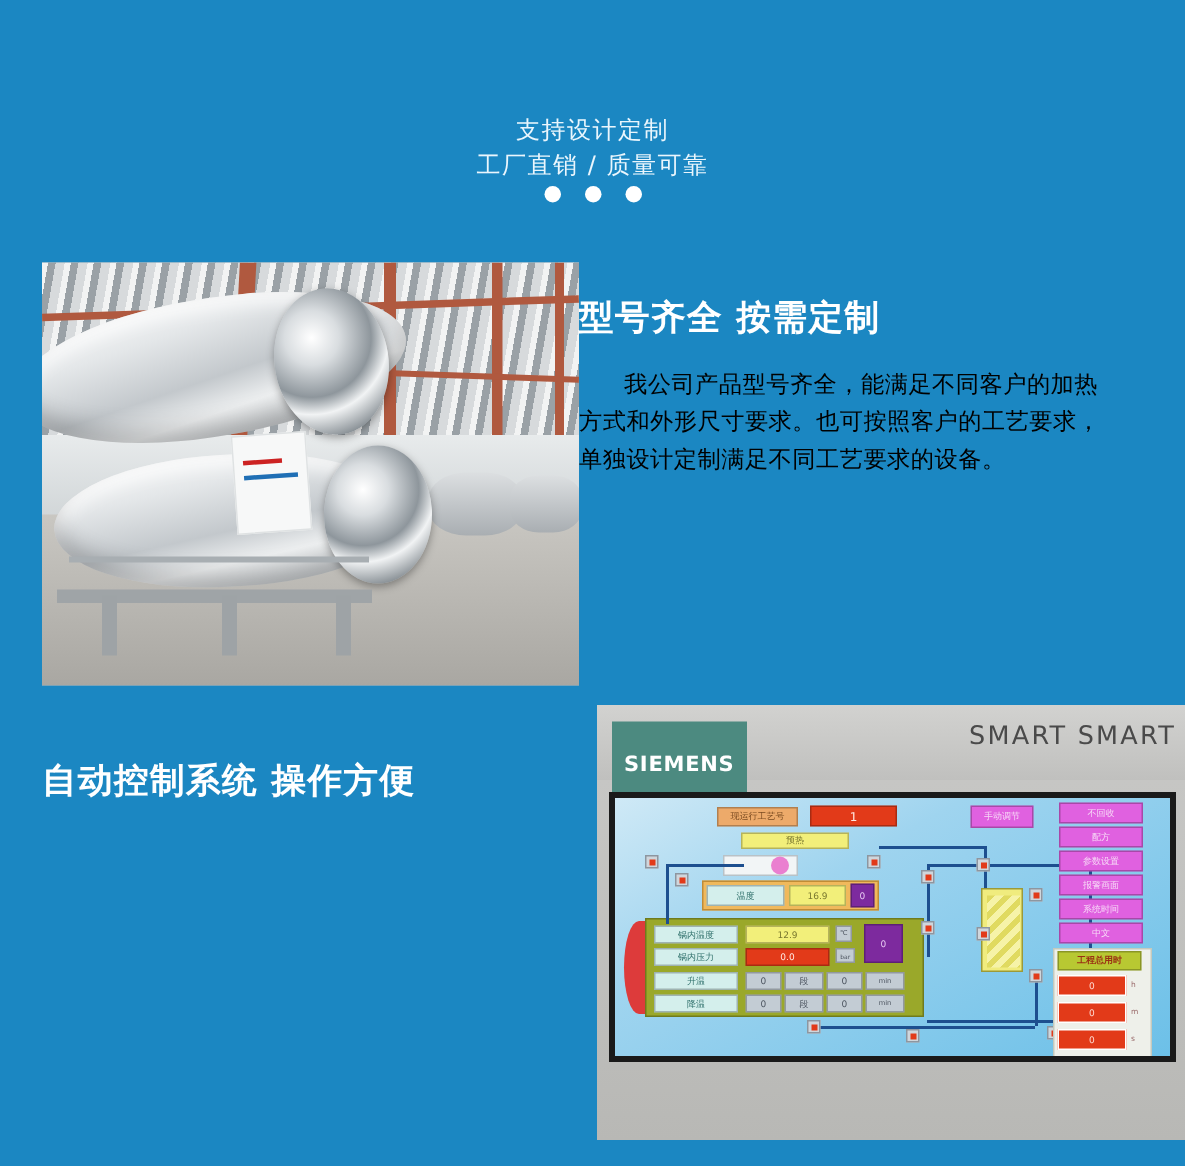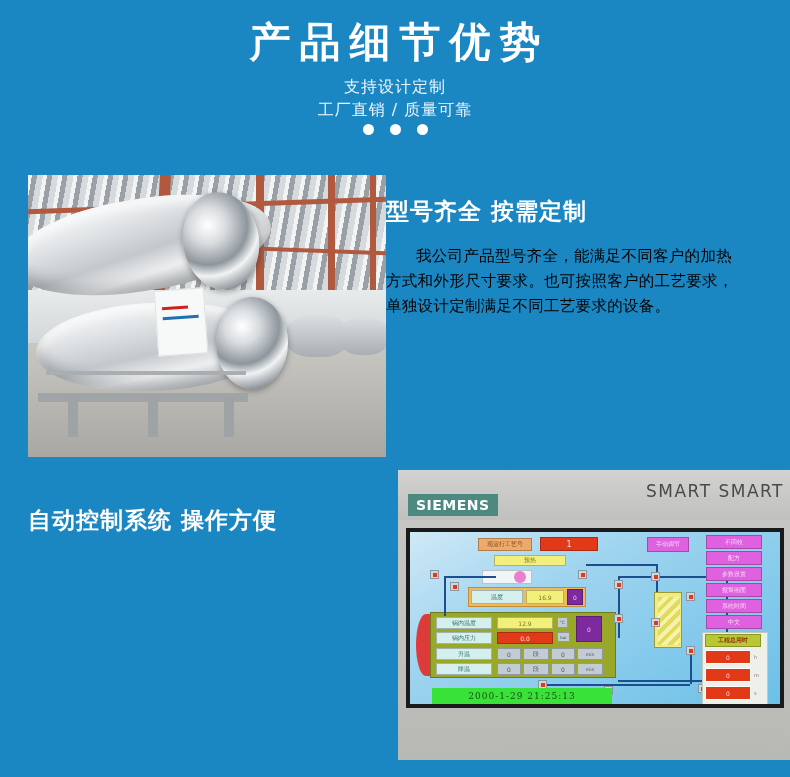--- a/index.html
+++ b/index.html
@@ -71,21 +71,21 @@
   .right-block{position:absolute;left:386px;top:196px;width:348px;}
   .right-block .blk-p{margin-top:17px;text-indent:30px;}
   .left-block{position:absolute;left:28px;top:505px;width:342px;}
   .left-block .blk-p{margin-top:15px;text-indent:30px;}
 
   
   .hmi{position:absolute;left:398px;top:470px;width:392px;height:290px;
        background:linear-gradient(#c9c9c7,#b8b8b5);overflow:hidden;}
   .hmi-bezel{position:absolute;left:0;top:0;width:392px;height:50px;
        background:linear-gradient(#d2d2d0,#c0c0be);}
-  .siemens{position:absolute;left:10px;top:24px;padding:3px 8px;
+  .siemens{position:absolute;left:10px;top:11px;padding:21px 8px;
        background:#4c8a80;color:#ffffff;font-size:14px;font-weight:bold;letter-spacing:.5px;}
   .smartline{position:absolute;right:6px;top:11px;color:#4a4a4a;font-size:17px;letter-spacing:1.5px;}
   .screen{position:absolute;left:8px;top:58px;width:378px;height:180px;
        background:#111;border:4px solid #1a1a1a;box-sizing:border-box;overflow:hidden;}
   .scr-in{position:absolute;left:0;top:0;right:0;bottom:0;
        background:linear-gradient(150deg,#cfe9f6 0%,#9fd4ef 35%,#6cc0e8 100%);}
   .ui-btn{position:absolute;box-sizing:border-box;display:flex;align-items:center;
        justify-content:center;font-size:6px;color:#6b4f63;border:1px solid rgba(0,0,0,.25);}
   .orange{background:#edaa6a;color:#7a4a20;}
   .redv{background:#e23a19;color:#ffe9e2;}
@@ -107,21 +107,20 @@
   .circ{position:absolute;border-radius:50%;background:#ea7fd0;}
   .whitebox{position:absolute;background:#f2f5f6;border:1px solid #b9c2c7;box-sizing:border-box;}
   .redstat{position:absolute;background:#e23a19;border:1px solid #fff;box-sizing:border-box;
        display:flex;align-items:center;justify-content:center;color:#ffd9d0;font-size:6px;}
   .unit{position:absolute;font-size:5px;color:#9a6a6a;}
 </style>
 </head>
 <body>
 
 <div class="header">
-  <div class="title">产品细节优势</div>
   <div class="subtitle">
     <div>支持设计定制</div>
     <div>工厂直销 / 质量可靠</div>
   </div>
   <div class="dots">
     <span class="dot"></span>
     <span class="dot"></span>
     <span class="dot"></span>
   </div>
 </div>
@@ -271,17 +270,16 @@
 
       <div style="position:absolute;left:292px;top:100px;width:66px;height:74px;background:#eef0ea;border:1px solid #c5c9bd;box-sizing:border-box;"></div>
       <div class="ui-btn" style="left:295px;top:102px;width:56px;height:13px;background:#b8c832;color:#9a2f14;font-weight:bold;">工程总用时</div>
       <div class="redstat" style="left:295px;top:118px;width:46px;height:14px;">0</div>
       <span class="unit" style="left:344px;top:122px;">h</span>
       <div class="redstat" style="left:295px;top:136px;width:46px;height:14px;">0</div>
       <span class="unit" style="left:344px;top:140px;">m</span>
       <div class="redstat" style="left:295px;top:154px;width:46px;height:14px;">0</div>
       <span class="unit" style="left:344px;top:158px;">s</span>
 
-      <div class="ui-btn greenbar" style="left:22px;top:156px;width:180px;height:16px;border:none;">2000-1-29 21:25:13</div>
 
     </div>
   </div>
 </div>
 
 </body></html>

